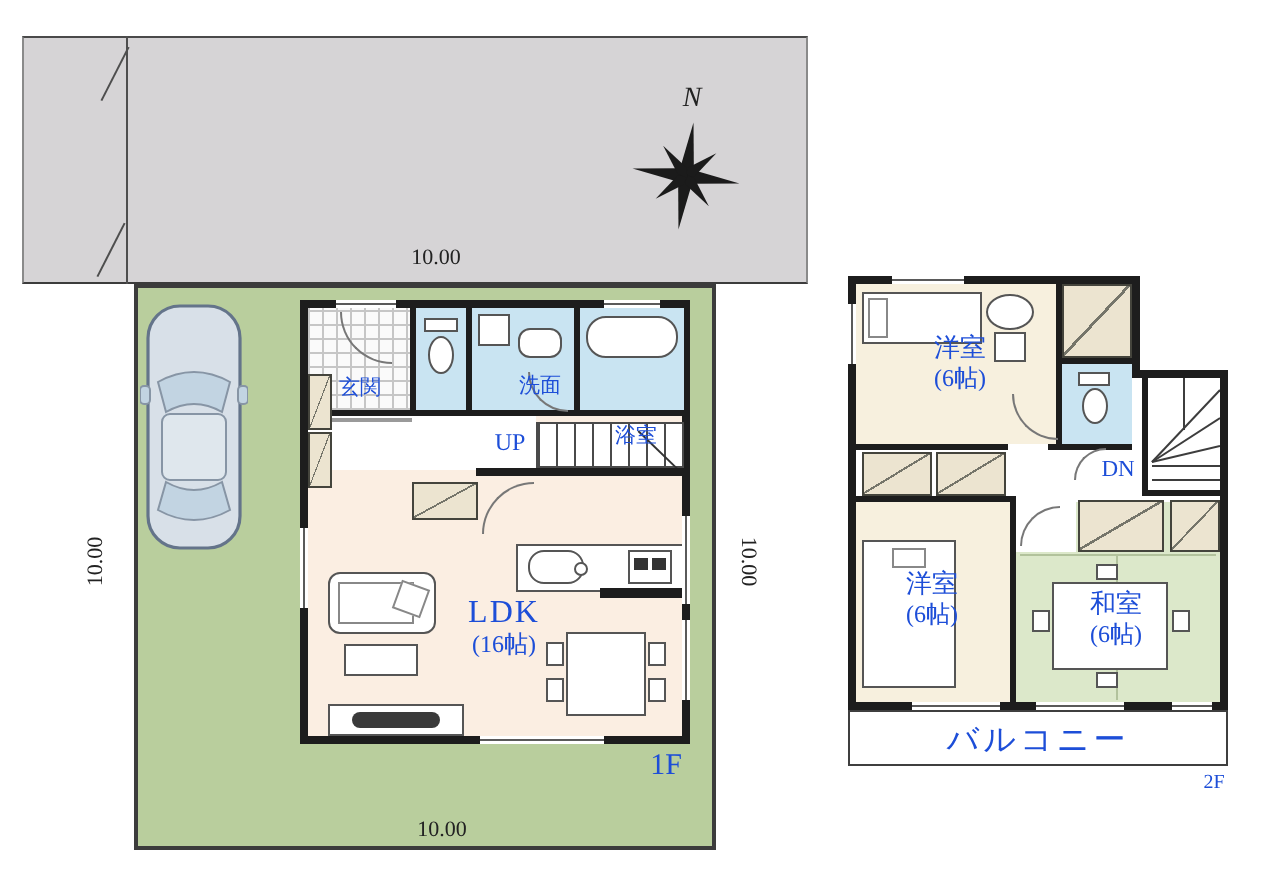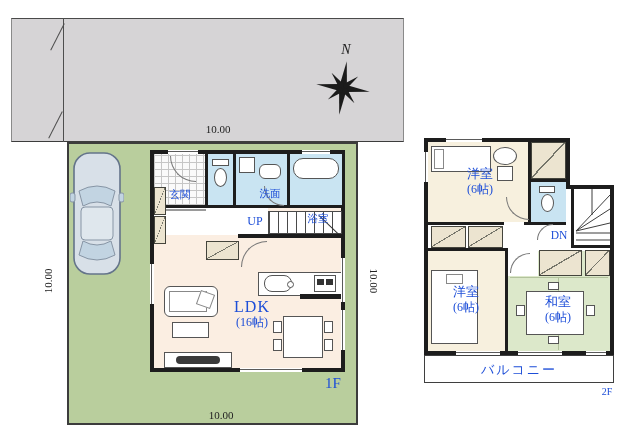--- a/index.html
+++ b/index.html
@@ -201,21 +201,21 @@
   <div class="arc" style="left:537px;top:224px;width:16px;height:16px;border-left:1.2px solid #777;border-top:1.2px solid #777;border-top-left-radius:100%;"></div>
   <div class="arc" style="left:510px;top:253px;width:20px;height:20px;border-left:1.2px solid #777;border-top:1.2px solid #777;border-top-left-radius:100%;"></div>
 
   <div class="winH" style="left:446px;top:138px;width:36px;"></div>
   <div class="winV" style="left:424px;top:152px;height:30px;"></div>
   <div class="winH" style="left:456px;top:351px;width:44px;"></div>
   <div class="winH" style="left:518px;top:351px;width:44px;"></div>
   <div class="winH" style="left:586px;top:351px;width:20px;"></div>
 
   <div class="abs" style="left:424px;top:355px;width:190px;height:28px;background:#fff;border:1.5px solid #3f3f3f;box-sizing:border-box;"></div>
-  <div class="lbl" style="left:424px;top:363px;width:190px;font-size:13px;letter-spacing:2px;">バルコニー</div>
+  <div class="lbl" style="left:424px;top:363px;width:190px;font-size:16px;letter-spacing:2px;">バルコニー</div>
 
   <div class="lbl" style="left:452px;top:167px;width:56px;font-size:13px;">洋室</div>
   <div class="lbl" style="left:452px;top:183px;width:56px;font-size:12px;">(6帖)</div>
   <div class="lbl" style="left:438px;top:285px;width:56px;font-size:13px;">洋室</div>
   <div class="lbl" style="left:438px;top:301px;width:56px;font-size:12px;">(6帖)</div>
   <div class="lbl" style="left:530px;top:295px;width:56px;font-size:13px;">和室</div>
   <div class="lbl" style="left:530px;top:311px;width:56px;font-size:12px;">(6帖)</div>
   <div class="lbl" style="left:546px;top:229px;width:26px;font-size:11.5px;">DN</div>
   <div class="lbl" style="left:592px;top:387px;width:30px;font-size:10px;">2F</div>
 

